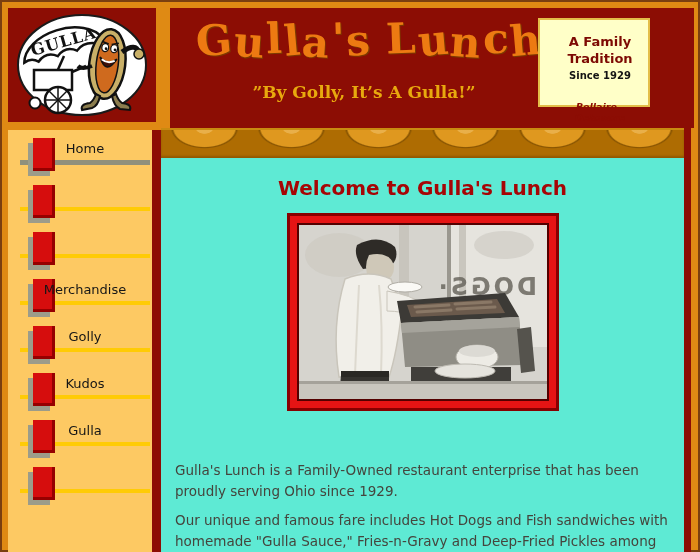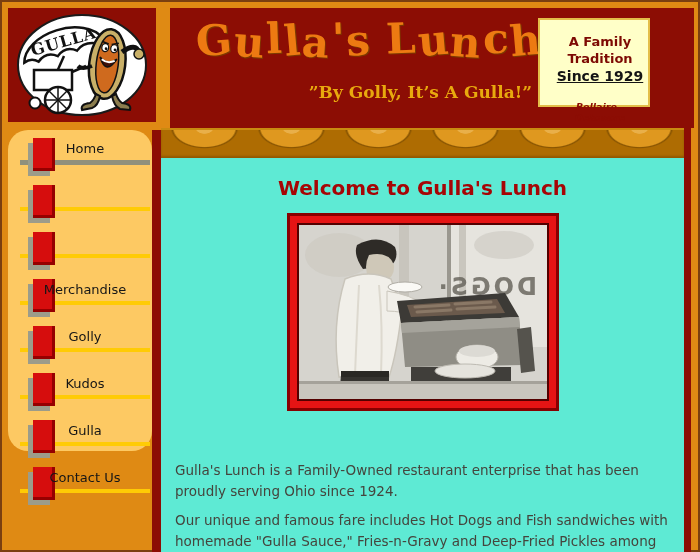--- a/index.html
+++ b/index.html
@@ -15,32 +15,32 @@
   
   .header-box{position:absolute;left:170px;top:8px;width:524px;height:120px;background:#8C0D04;}
   .site-title{position:absolute;left:26px;top:8px;width:336px;text-align:center;
       font-family:"DejaVu Serif","Liberation Serif",serif;font-weight:bold;font-size:42px;
       color:#ED7A12;letter-spacing:2px;text-shadow:1px 1px 0 #7c3a00;white-space:nowrap;}
   .site-title span{display:inline-block;}
   .site-title span.sp{width:14px;}
   .site-title span:nth-child(3n+1){transform:rotate(-5deg);}
   .site-title span:nth-child(3n+2){transform:rotate(4deg) translateY(2px);}
   .site-title span:nth-child(3n){transform:rotate(-2deg) translateY(-2px);}
-  .tagline{position:absolute;left:26px;top:74px;width:336px;text-align:right;
+  .tagline{position:absolute;left:26px;top:74px;width:336px;text-align:center;
       font-family:"DejaVu Serif","Liberation Serif",serif;font-weight:bold;font-size:17px;
       color:#E8A90E;}
   .badge{position:absolute;left:368px;top:10px;width:112px;height:89px;background:#FFFFC8;
       border:2px solid #E3BE49;text-align:center;padding-top:13px;padding-left:12px;}
   .badge .l1,.badge .l2{font-weight:bold;font-size:13px;color:#7D0A03;line-height:17px;}
-  .badge .l3{font-weight:bold;font-size:14px;color:#141414;line-height:18px;text-decoration:underline;}
+  .badge .l3{font-weight:bold;font-size:10px;color:#141414;line-height:18px;}
   .badge .l4{font-weight:bold;font-style:italic;font-size:9.5px;color:#8C0D04;margin-top:16px;}
 
   
-  .sidebar{position:absolute;left:8px;top:130px;width:144px;height:321px;background:#FDC963;
-      padding-top:4px;border-radius:20px;}
+  .sidebar{position:absolute;left:8px;top:130px;width:144px;height:422px;background:#FDC963;
+      padding-top:4px;}
   .divider-v{position:absolute;left:152px;top:130px;width:9px;height:422px;background:#8C0D04;}
   .nav-item{position:relative;height:47px;cursor:pointer;}
   .nav-line{position:absolute;left:12px;top:26px;width:130px;height:4px;background:#FFCB05;z-index:1;}
   .nav-item.active .nav-line{background:#90907C;height:5px;}
   .tab-shadow{position:absolute;left:20px;top:9px;width:22px;height:33px;background:#9C9C8A;z-index:2;}
   .tab{position:absolute;left:25px;top:4px;width:22px;height:33px;background:#D60D0D;
       border-right:3px solid #960000;border-bottom:3px solid #960000;z-index:3;}
   .nav-label{position:absolute;left:12px;top:7px;width:130px;text-align:center;z-index:4;
       font-size:13px;color:#161616;}
 
@@ -161,21 +161,20 @@
       <div class="nav-item">
     <div class="nav-line"></div>
     <div class="tab-shadow"></div>
     <div class="tab"></div>
     <div class="nav-label">Gulla</div>
   </div>
       <div class="nav-item">
     <div class="nav-line"></div>
     <div class="tab-shadow"></div>
     <div class="tab"></div>
-    <div class="nav-label">Contact Us</div>
   </div>
     </div>
   <div class="divider-v"></div>
 
   <div class="main">
     <div class="awning"></div>
     <h1 class="welcome">Welcome to Gulla's Lunch</h1>
 
     <div class="photo-outer">
       <div class="photo-red">
@@ -225,19 +224,19 @@
             <path d="M218,104 L232,102 L236,146 L222,148 Z" fill="#55534D"></path>
 
             <rect x="0" y="158" width="248" height="16" fill="#C9C6BE"></rect>
             <rect x="0" y="156" width="248" height="3" fill="#A5A29A"></rect>
           </svg>
         </div>
       </div>
     </div>
 
     <div class="content-text">
-      <p>Gulla's Lunch is a Family-Owned restaurant enterprise that has been proudly serving Ohio since 1924.</p>
+      <p>Gulla's Lunch is a Family-Owned restaurant enterprise that has been proudly serving Ohio since 1929.</p>
       <p>Our unique and famous fare includes Hot Dogs and Fish sandwiches with homemade "Gulla Sauce," Fries-n-Gravy and Deep-Fried Pickles among the full list of down-home menu items.</p>
     </div>
   </div>
   <div class="right-bar"></div>
 
 </div>
 
 </body></html>

